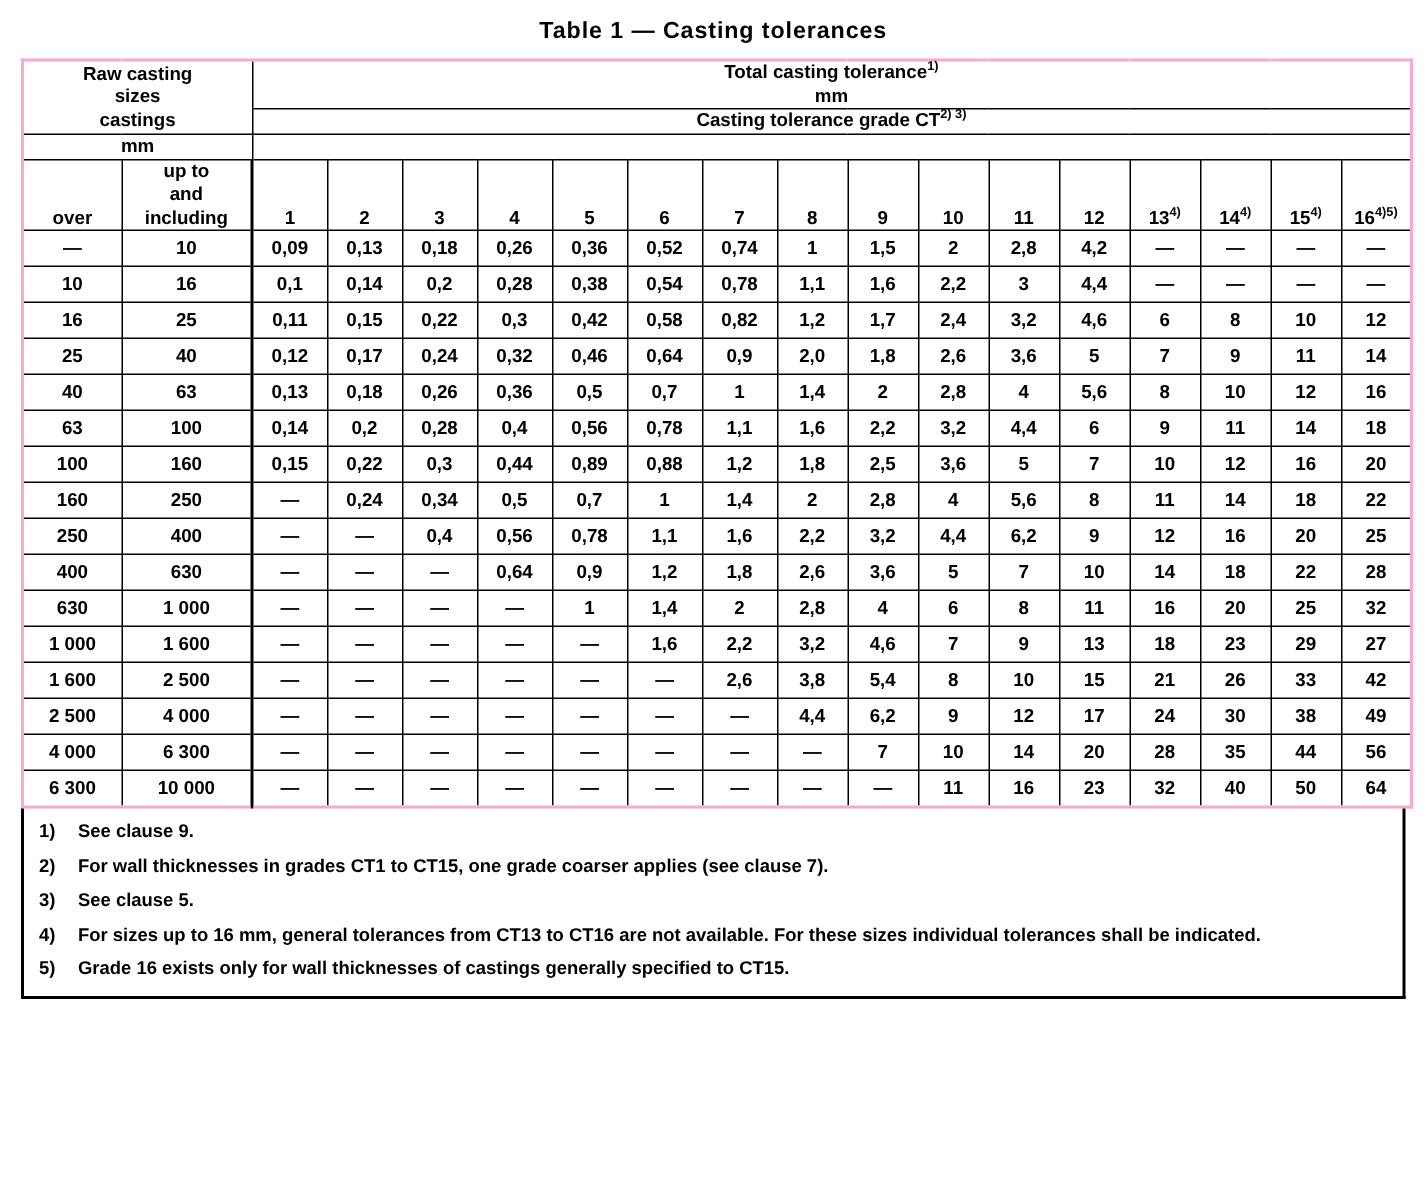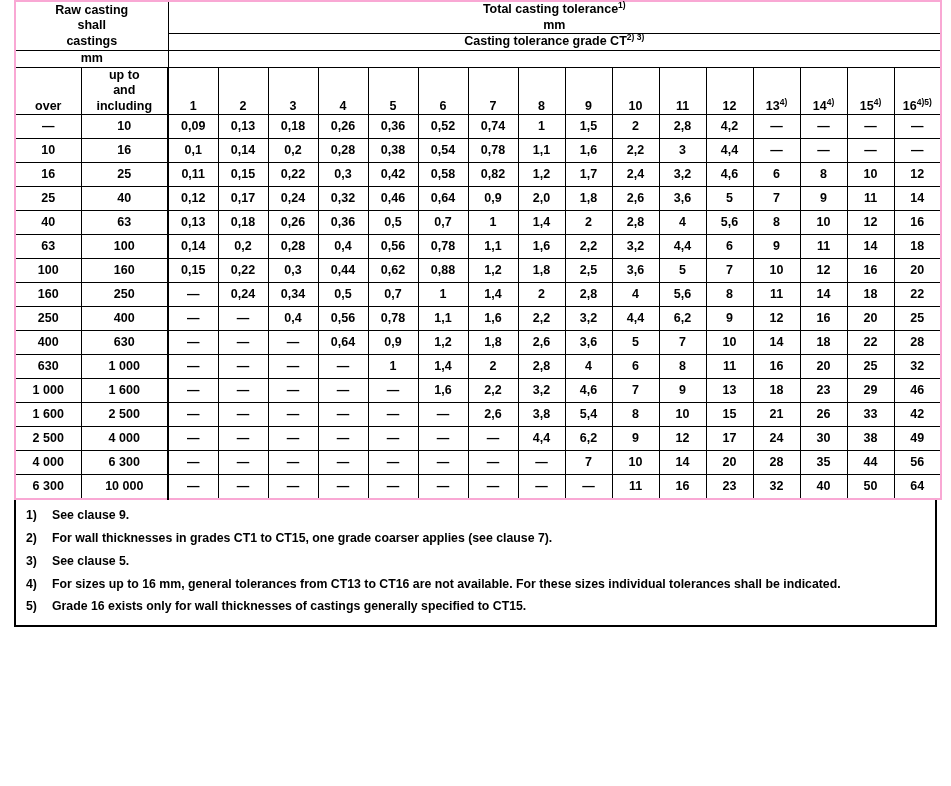--- a/index.html
+++ b/index.html
@@ -126,20 +126,21 @@
     width: 26px;
     flex: 0 0 26px;
   }
   .note-txt { flex: 1 1 auto; }
 </style>
 </head>
 <body>
 
 <div id="page">
 
+  <div class="title">Table 1 — Casting tolerances</div>
 
   <table class="tbl">
     <colgroup>
       <col style="width:66px">
         <col style="width:87px">
       <col style="width:50px">
         <col style="width:50px">
         <col style="width:50px">
         <col style="width:50px">
       <col style="width:50px">
@@ -152,21 +153,21 @@
         <col style="width:47px">
       <col style="width:47px">
         <col style="width:47px">
         <col style="width:47px">
         <col style="width:47px">
     </colgroup>
     <thead>
       <tr>
         <td class="hdr-raw" colspan="2" rowspan="2">
           <div>Raw casting</div>
-          <div>shall</div>
+          <div>sizes</div>
           <div>castings</div>
         </td>
         <td class="hdr-total" colspan="16">
           <div><span>Total casting tolerance</span><sup>1)</sup></div>
           <div>mm</div>
         </td>
       </tr>
       <tr>
         <td class="hdr-grade" colspan="16">
           <span>Casting tolerance grade CT</span><sup>2) 3)</sup>
@@ -322,21 +323,21 @@
           <td>14</td>
           <td>18</td>
         </tr>
         <tr class="grp-top">
           <td>100</td>
           <td>160</td>
           <td class="thick-left">0,15</td>
           <td>0,22</td>
           <td>0,3</td>
           <td>0,44</td>
-          <td>0,62</td>
+          <td>0,89</td>
           <td>0,88</td>
           <td>1,2</td>
           <td>1,8</td>
           <td>2,5</td>
           <td>3,6</td>
           <td>5</td>
           <td>7</td>
           <td>10</td>
           <td>12</td>
           <td>16</td>
@@ -433,21 +434,21 @@
           <td>1,6</td>
           <td>2,2</td>
           <td>3,2</td>
           <td>4,6</td>
           <td>7</td>
           <td>9</td>
           <td>13</td>
           <td>18</td>
           <td>23</td>
           <td>29</td>
-          <td>46</td>
+          <td>27</td>
         </tr>
         <tr class="grp-top">
           <td>1 600</td>
           <td>2 500</td>
           <td class="thick-left">—</td>
           <td>—</td>
           <td>—</td>
           <td>—</td>
           <td>—</td>
           <td>—</td>

